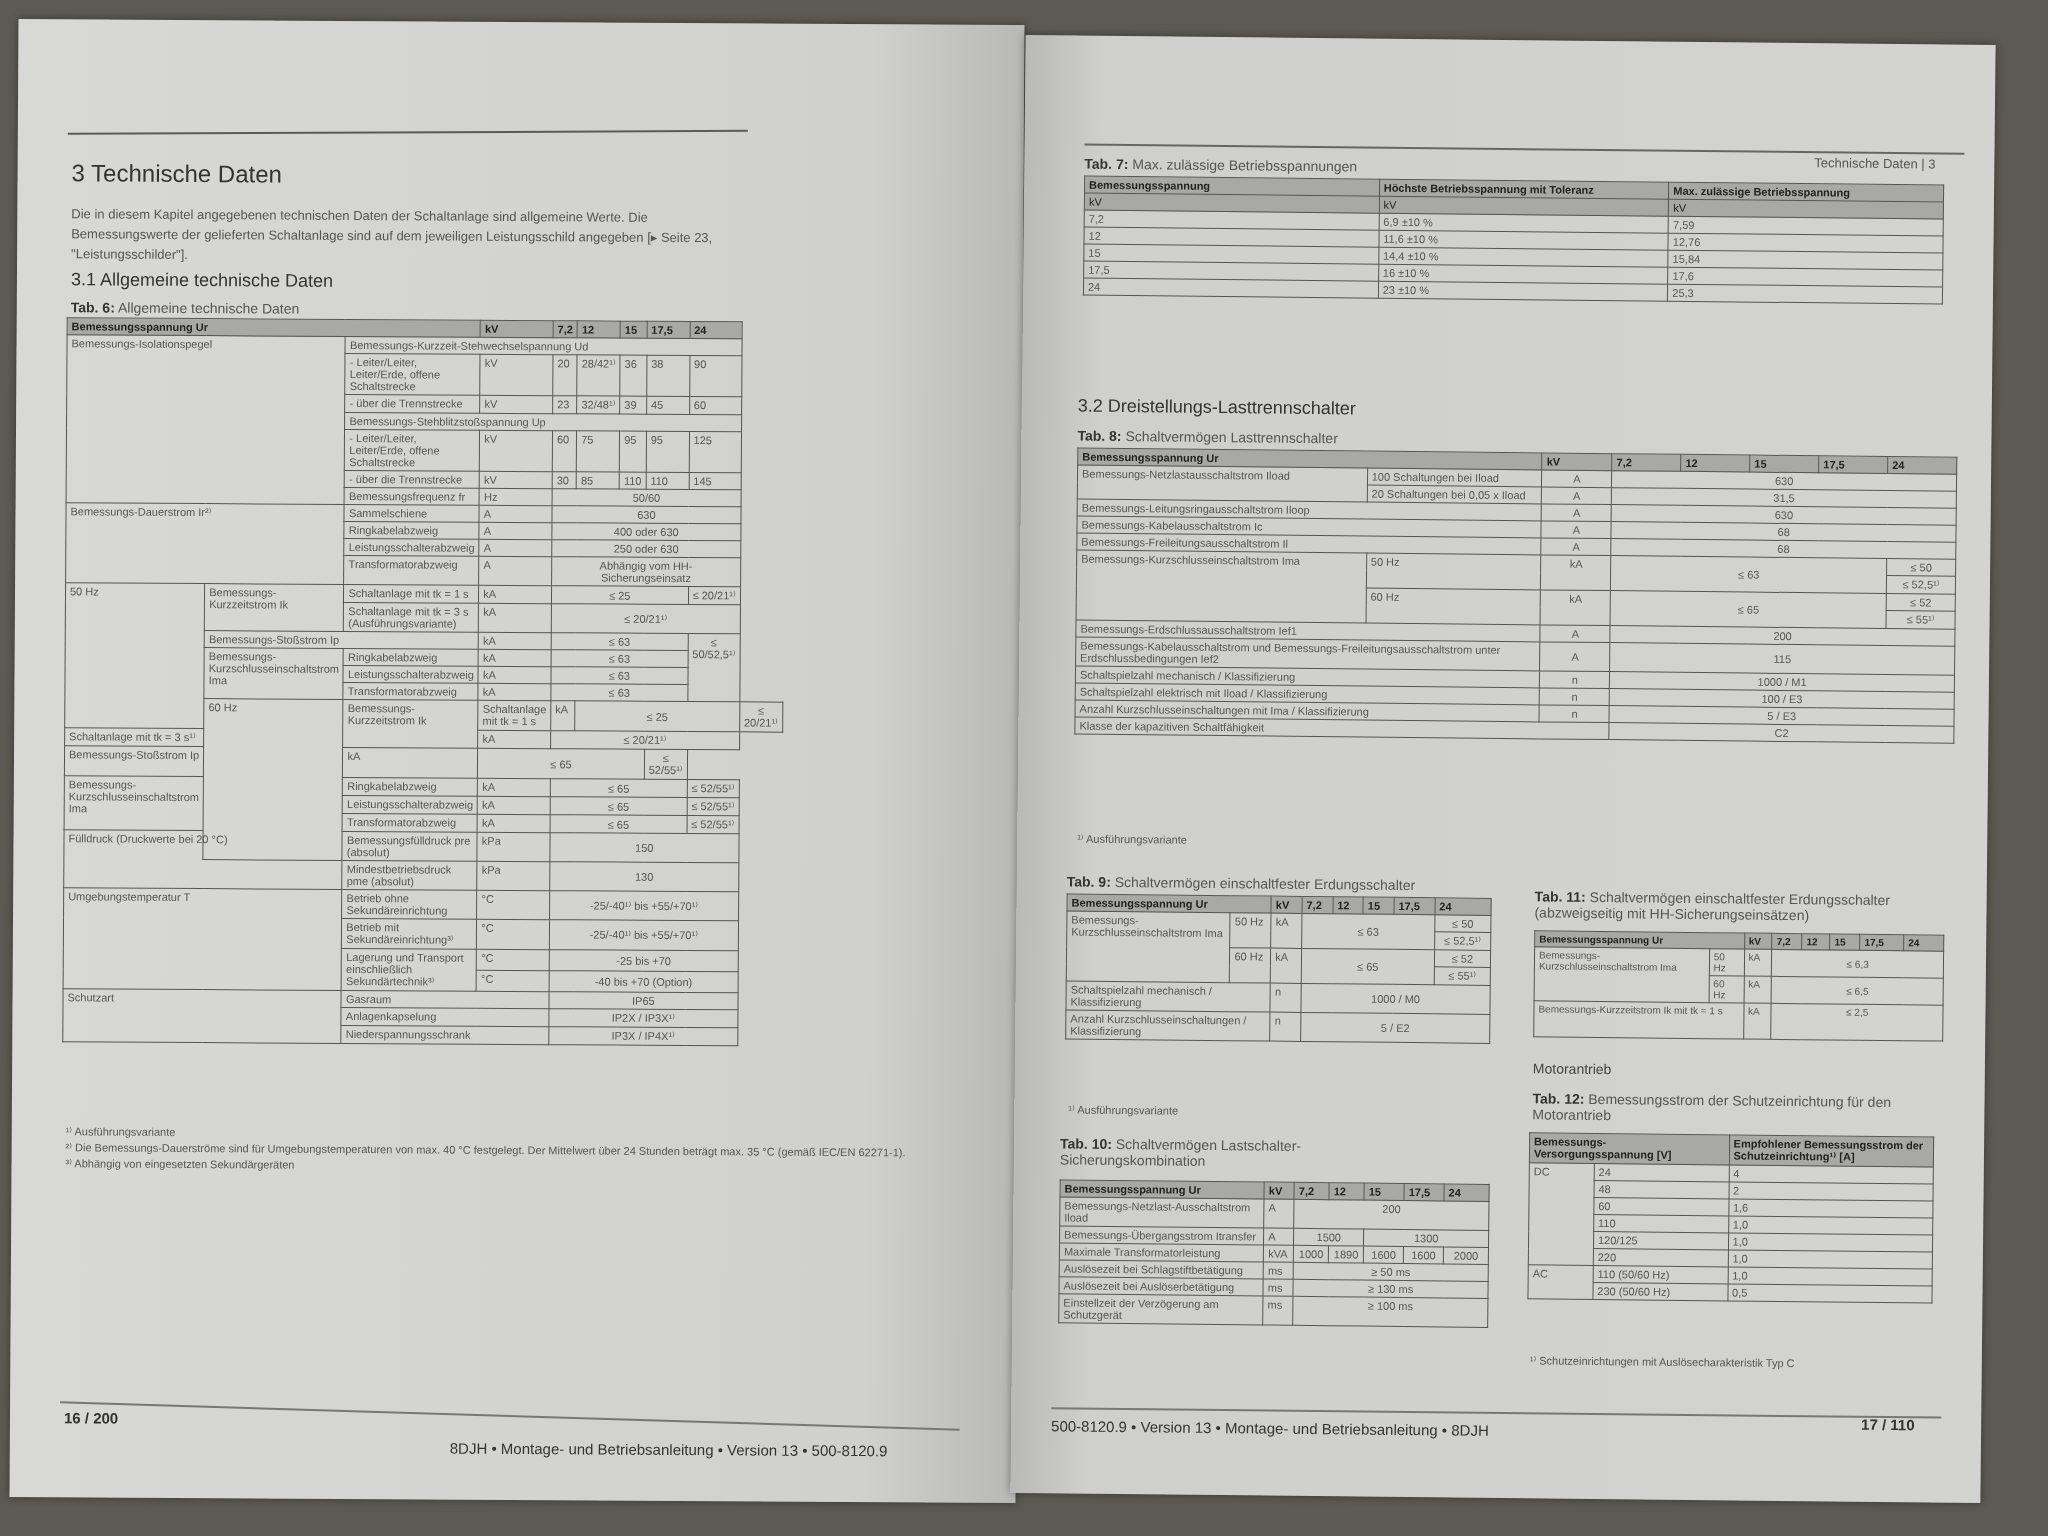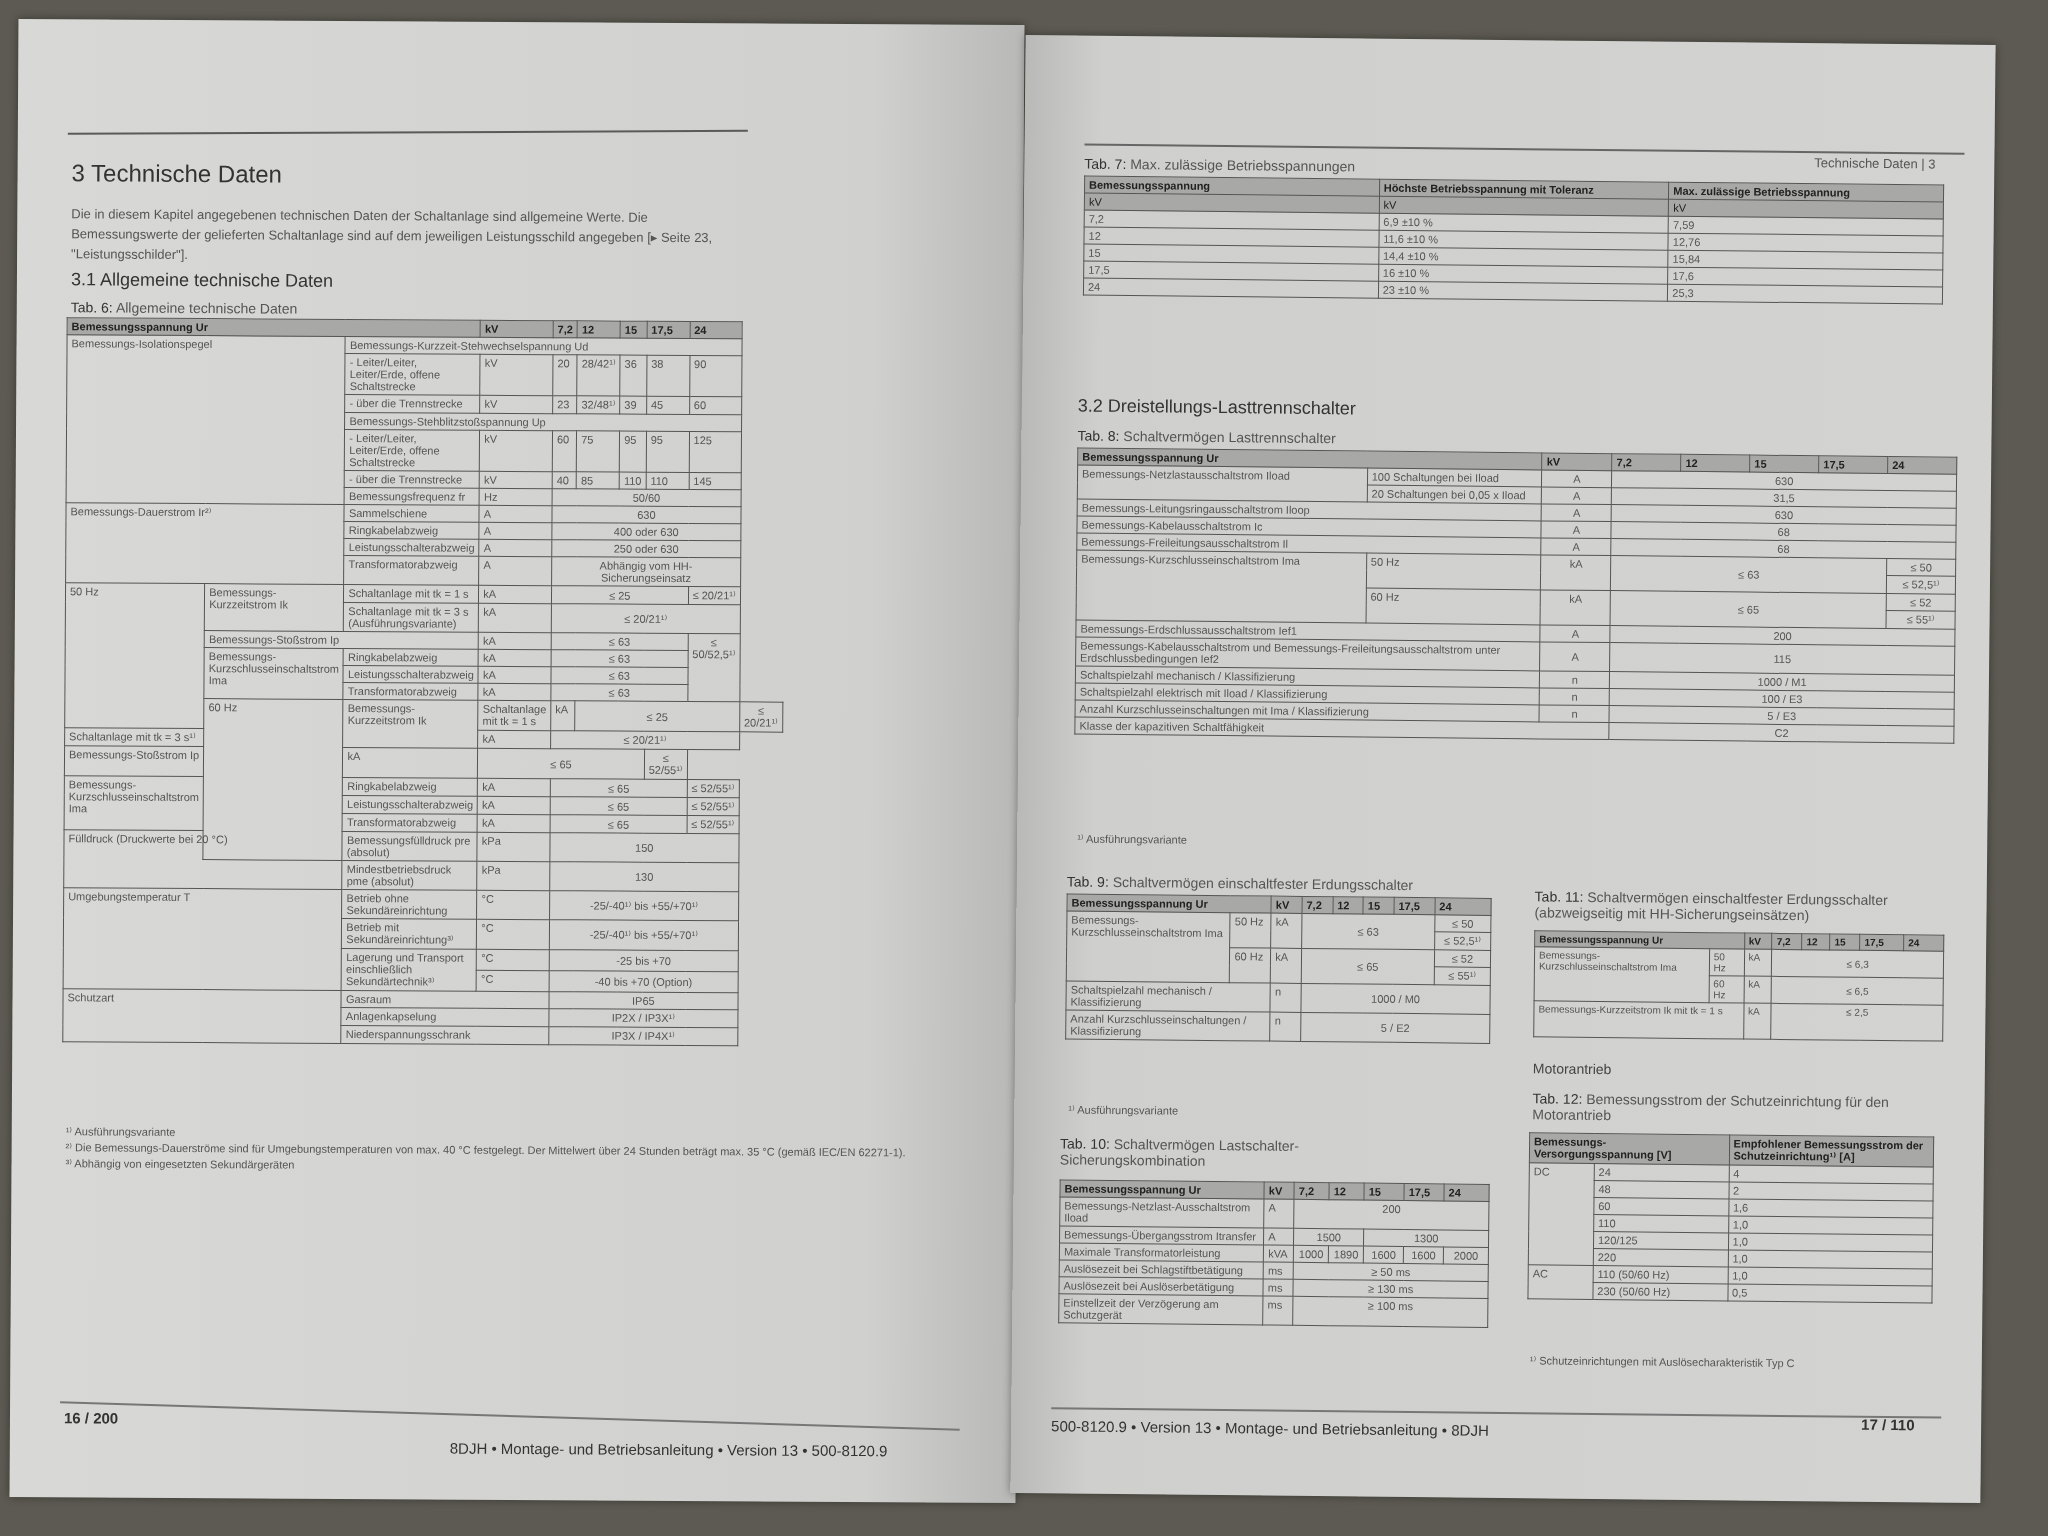--- a/index.html
+++ b/index.html
@@ -23,21 +23,21 @@
   #page-right {
     left: 1018px; top: 40px; width: 970px; height: 1458px;
     background: linear-gradient(90deg, #b9b9b7 0%, #cfcfcd 8%, #d3d3d1 100%);
     transform: rotate(0.6deg);
   }
   .rule { position: absolute; height: 2px; background: #5a5a5a; }
   .h1 { position: absolute; font-size: 24px; color: #333; }
   .h2 { position: absolute; font-size: 18px; color: #333; }
   .intro { position: absolute; font-size: 13px; color: #555; line-height: 20px; }
   .cap { position: absolute; font-size: 14px; color: #555; }
-  .cap b { color: #333; font-weight: normal; }
+  .cap b { color: #333; font-weight: bold; }
   table.dt {
     position: absolute; border-collapse: collapse; font-size: 11px; color: #555;
   }
   table.dt td, table.dt th {
     border: 1.5px solid #555; padding: 2px 4px; vertical-align: top; font-weight: normal; text-align: left;
   }
   table.dt th { background: #a8a8a6; color: #222; font-weight: bold; }
   table.dt td.c { text-align: center; vertical-align: middle; }
   .fn { position: absolute; font-size: 11px; color: #555; line-height: 16px; }
   .footer { position: absolute; font-size: 15px; color: #333; }
@@ -109,21 +109,21 @@
       <td>kV</td>
       <td>60</td>
       <td>75</td>
       <td>95</td>
       <td>95</td>
       <td>125</td>
     </tr>
     <tr>
       <td>- über die Trennstrecke</td>
       <td>kV</td>
-      <td>40</td>
+      <td>30</td>
       <td>85</td>
       <td>110</td>
       <td>110</td>
       <td>145</td>
     </tr>
     <tr>
       <td>Bemessungsfrequenz fr</td>
       <td>Hz</td>
       <td colspan="5" class="c">50/60</td>
     </tr>

